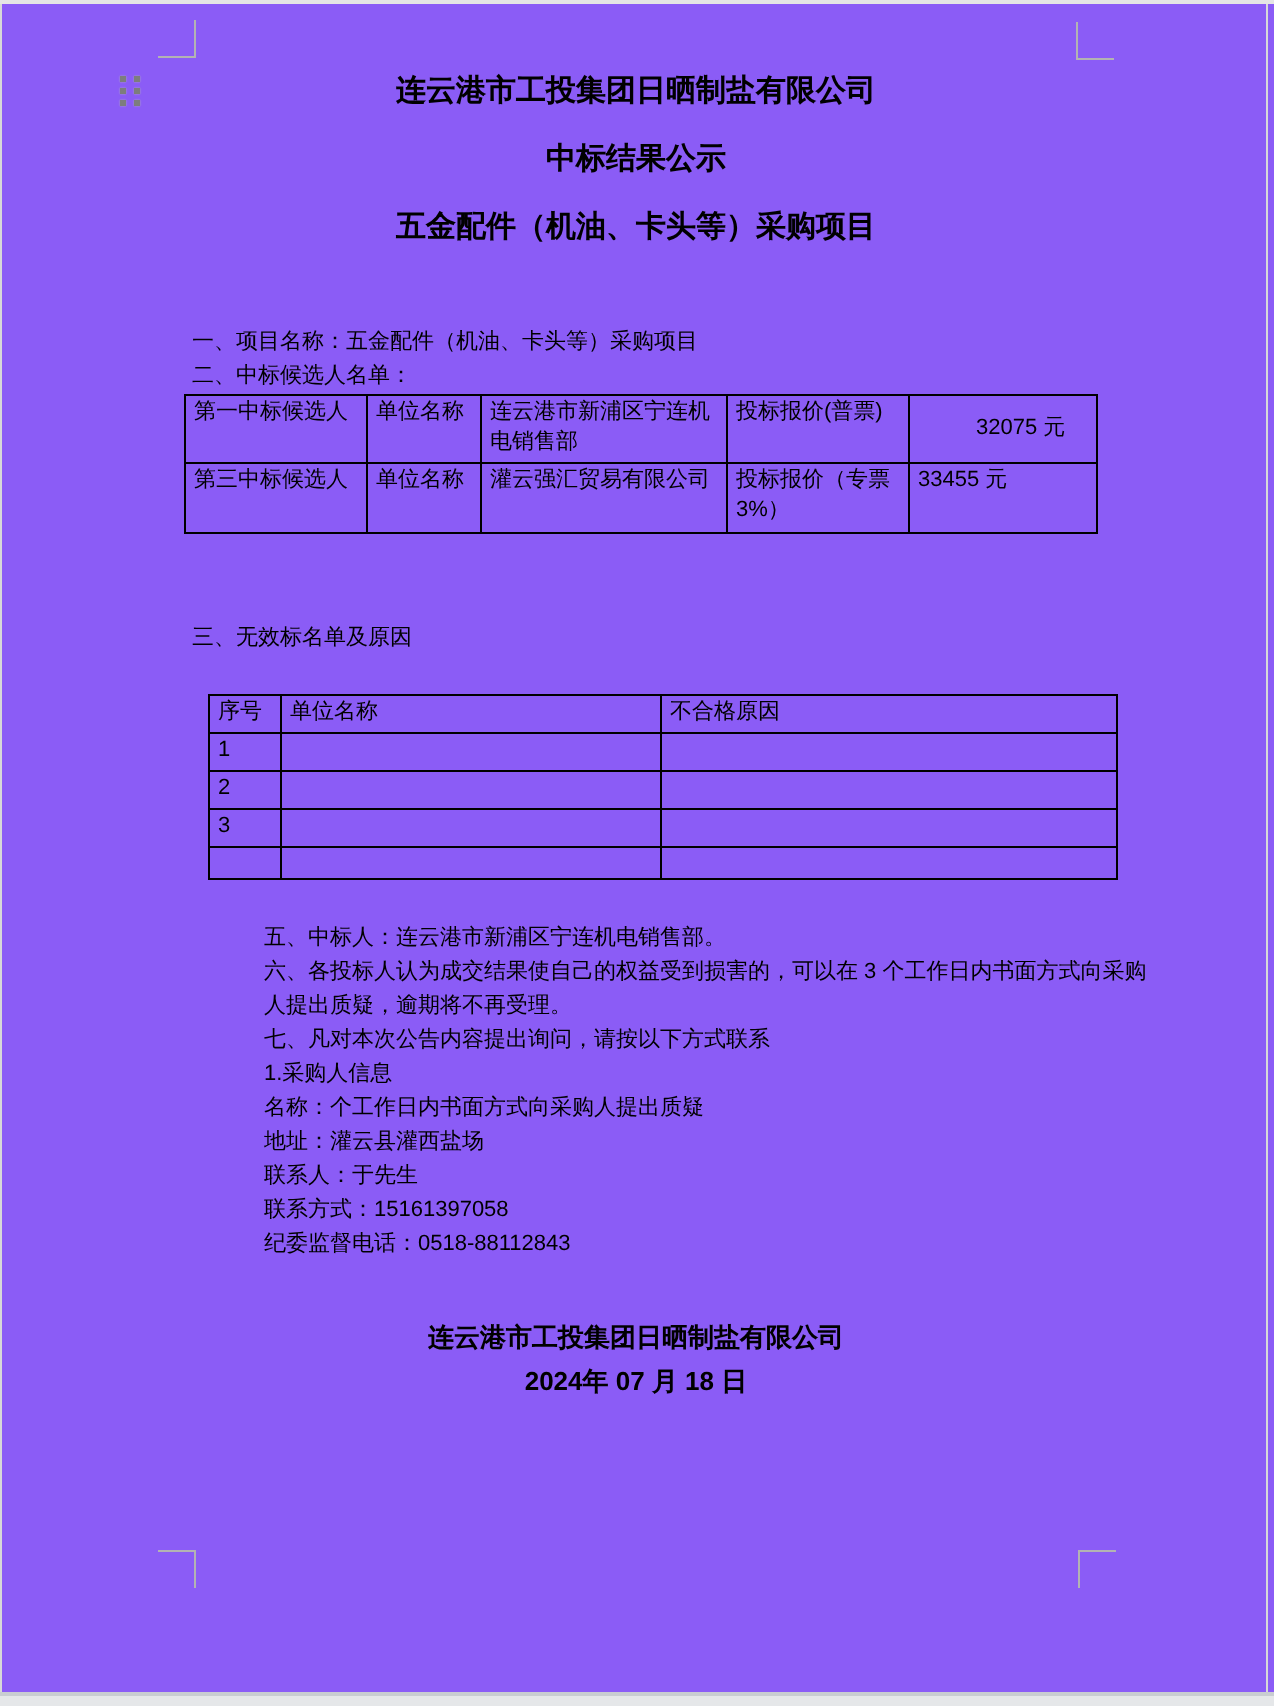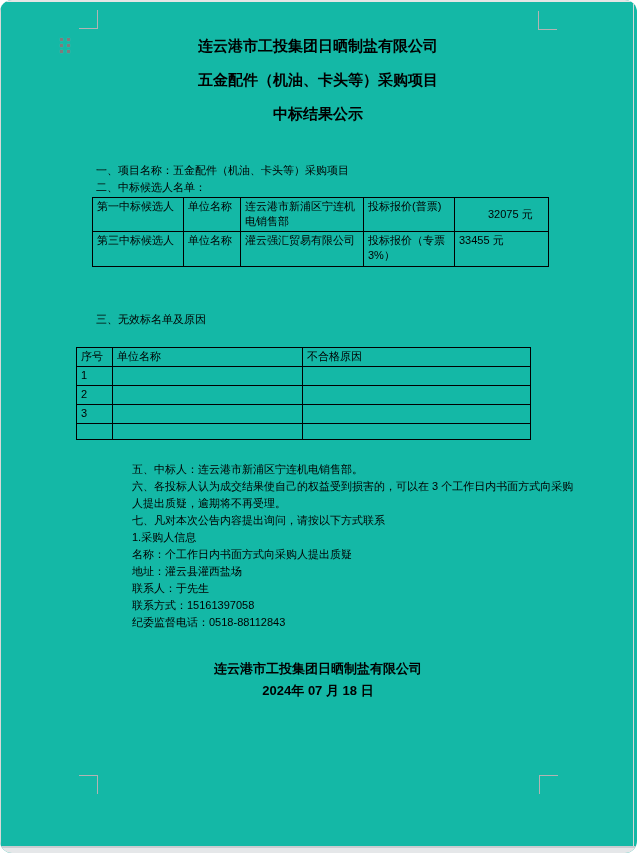--- a/index.html
+++ b/index.html
@@ -5,23 +5,22 @@
   html, body {
     margin: 0; padding: 0;
     width: 637px; height: 853px;
     background: #ffffff;
     font-family: "Liberation Sans", "DejaVu Sans", sans-serif;
     color: #000;
   }
   .page {
     position: relative;
     width: 637px; height: 853px;
-    background: #14b8a6;
+    background: #8b5cf6;
     overflow: hidden;
-    border-radius: 12px;
   }
   
   .edge-top    { position:absolute; left:0; top:0; width:637px; height:2px; background:#e5e5e5; }
   .edge-left   { position:absolute; left:0; top:2px; width:1px; height:845px; background:#d8d8d8; }
   .edge-right  { position:absolute; left:633px; top:2px; width:1px; height:845px; background:#d8d8d8; }
   .bottom-line { position:absolute; left:0; top:846px; width:637px; height:2px; background:#c9cdd1; }
   .bottom-strip{ position:absolute; left:0; top:848px; width:637px; height:5px; background:#e5e7e9; }
 
   
   .crop { position:absolute; width:18px; height:18px; }
@@ -40,33 +39,33 @@
 
   
   .doc-title {
     position:absolute; left:97px; top:29px; width:442px;
     text-align:center; font-weight:bold; font-size:15px; line-height:34px;
     white-space:nowrap;
   }
 
   .body-text { font-size:11px; line-height:17px; }
 
-  .sec12 { position:absolute; left:96px; top:163px; width:452px;font-family:Liberation Mono, monospace; }
+  .sec12 { position:absolute; left:96px; top:163px; width:452px; }
   .sec3  { position:absolute; left:96px; top:311px; width:452px; }
   .notice-block { position:absolute; left:96px; top:461px; width:446px;margin-left:36px; }
 
   
   table { border-collapse:collapse; table-layout:fixed; }
   td { border:1px solid #000; font-size:11px; line-height:15px; padding:1px 4px 2px 4px; vertical-align:top; overflow:hidden; word-break:break-all; }
   .t1 { position:absolute; left:92px; top:197px; width:456px; }
   .t1 tr.r1 { height:33px; }
   .t1 tr.r2 { height:32px; }
   .t1 tr.r3 { height:35px;margin-left:48px; }
   .t1 td.mid { vertical-align:middle;padding-left:33px; }
-  .t2 { position:absolute; left:76px; top:347px; width:454px; }
+  .t2 { position:absolute; left:104px; top:347px; width:454px; }
   .t2 tr.hd { height:19px; }
   .t2 tr.b1 { height:15px; }
   .t2 tr.b2 { height:18px; }
   .t2 tr.b3 { height:18px; }
   .t2 tr.b4 { height:16px; }
 
   
   .doc-footer {
     position:absolute; left:97px; top:658px; width:442px;
     text-align:center; font-weight:bold; font-size:13px; line-height:22px;
@@ -92,22 +91,22 @@
     <span class="dot"></span>
     <span class="dot"></span>
     <span class="dot"></span>
     <span class="dot"></span>
     <span class="dot"></span>
     <span class="dot"></span>
   </div>
 
   <div class="doc-title">
     <div>连云港市工投集团日晒制盐有限公司</div>
+    <div>中标结果公示</div>
     <div>五金配件（机油、卡头等）采购项目</div>
-    <div>中标结果公示</div>
   </div>
 
   <div class="sec12 body-text">
     <div>一、项目名称：五金配件（机油、卡头等）采购项目</div>
     <div>二、中标候选人名单：</div>
   </div>
 
   <table class="t1">
     <colgroup>
       <col style="width:91px">

